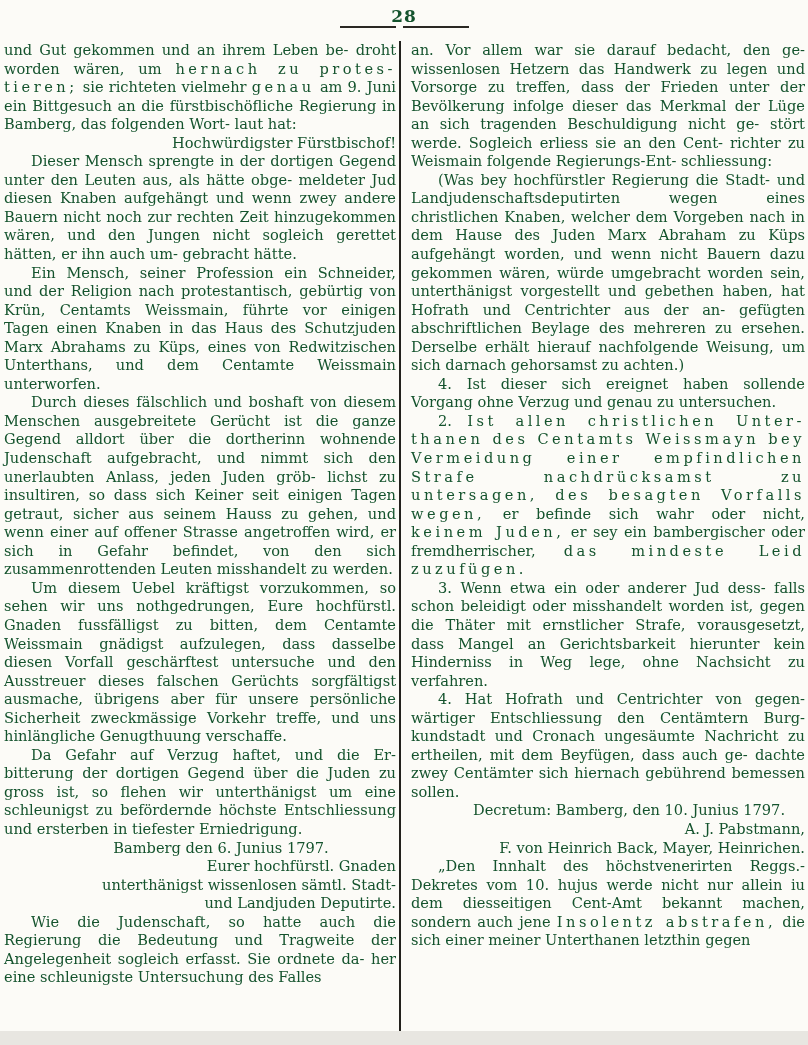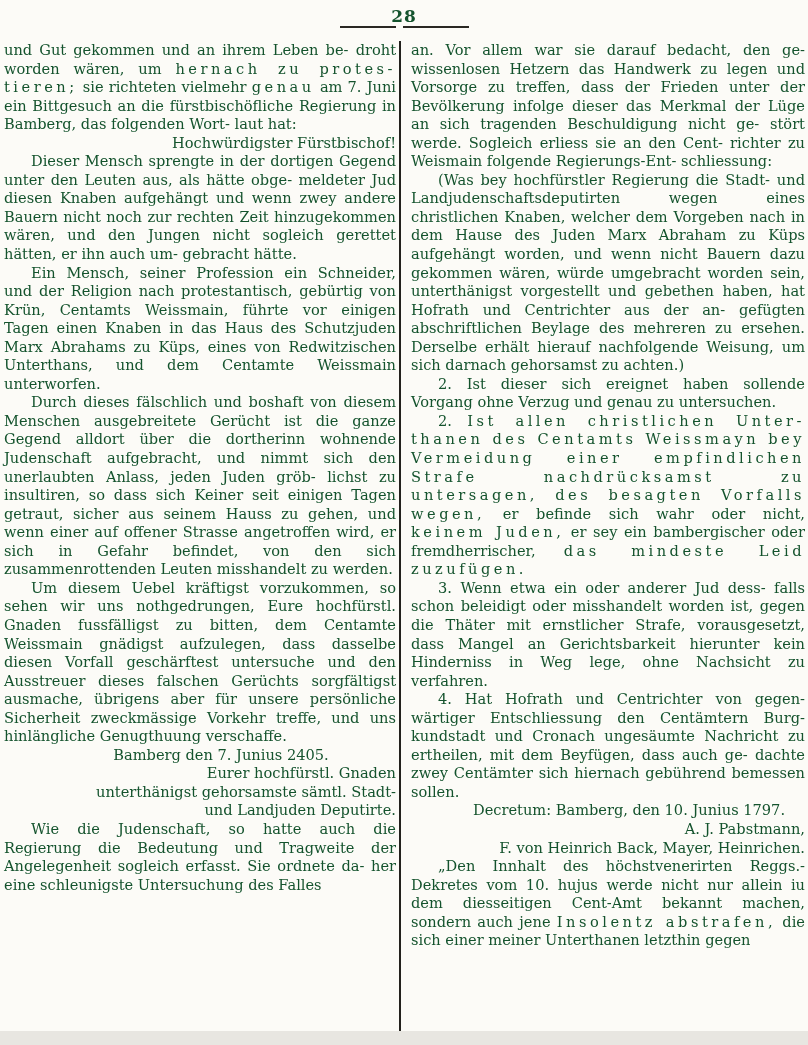--- a/index.html
+++ b/index.html
@@ -85,37 +85,38 @@
   <div class="page-header">
     <div class="page-number">28</div>
     <div class="page-number-rule">
       <div class="seg a"></div>
       <div class="seg b"></div>
     </div>
   </div>
 
   <div class="columns">
     <div class="col col-left" id="col-left">
-        <p class="para justify"><span>und Gut gekommen und an ihrem Leben be- droht worden wären, um </span><span class="gesperrt">hernach zu protes- tieren;</span><span> sie richteten vielmehr </span><span class="gesperrt">genau</span><span> am 7. Juni ein Bittgesuch an die fürstbischöfliche Regierung in Bamberg, das folgenden Wort- laut hat:</span></p>
+        <p class="para justify"><span>und Gut gekommen und an ihrem Leben be- droht worden wären, um </span><span class="gesperrt">hernach zu protes- tieren;</span><span> sie richteten vielmehr </span><span class="gesperrt">genau</span><span> am 9. Juni ein Bittgesuch an die fürstbischöfliche Regierung in Bamberg, das folgenden Wort- laut hat:</span></p>
         <p class="para center"><span>Hochwürdigster Fürstbischof!</span></p>
         <p class="para justify indent"><span>Dieser Mensch sprengte in der dortigen Gegend unter den Leuten aus, als hätte obge- meldeter Jud diesen Knaben aufgehängt und wenn zwey andere Bauern nicht noch zur rechten Zeit hinzugekommen wären, und den Jungen nicht sogleich gerettet hätten, er ihn auch um- gebracht hätte.</span></p>
         <p class="para justify indent"><span>Ein Mensch, seiner Profession ein Schneider, und der Religion nach protestantisch, gebürtig von Krün, Centamts Weissmain, führte vor einigen Tagen einen Knaben in das Haus des Schutzjuden Marx Abrahams zu Küps, eines von Redwitzischen Unterthans, und dem Centamte Weissmain unterworfen.</span></p>
         <p class="para justify indent"><span>Durch dieses fälschlich und boshaft von diesem Menschen ausgebreitete Gerücht ist die ganze Gegend alldort über die dortherinn wohnende Judenschaft aufgebracht, und nimmt sich den unerlaubten Anlass, jeden Juden gröb- lichst zu insultiren, so dass sich Keiner seit einigen Tagen getraut, sicher aus seinem Hauss zu gehen, und wenn einer auf offener Strasse angetroffen wird, er sich in Gefahr befindet, von den sich zusammenrottenden Leuten misshandelt zu werden.</span></p>
         <p class="para justify indent"><span>Um diesem Uebel kräftigst vorzukommen, so sehen wir uns nothgedrungen, Eure hochfürstl. Gnaden fussfälligst zu bitten, dem Centamte Weissmain gnädigst aufzulegen, dass dasselbe diesen Vorfall geschärftest untersuche und den Ausstreuer dieses falschen Gerüchts sorgfältigst ausmache, übrigens aber für unsere persönliche Sicherheit zweckmässige Vorkehr treffe, und uns hinlängliche Genugthuung verschaffe.</span></p>
-        <p class="para dateline"><span>Bamberg den 7. Junius 2405.</span></p>
+        <p class="para justify indent"><span>Da Gefahr auf Verzug haftet, und die Er- bitterung der dortigen Gegend über die Juden zu gross ist, so flehen wir unterthänigst um eine schleunigst zu befördernde höchste Entschliessung und ersterben in tiefester Erniedrigung.</span></p>
+        <p class="para dateline"><span>Bamberg den 6. Junius 1797.</span></p>
         <p class="para center"><span>Eurer hochfürstl. Gnaden</span></p>
-        <p class="para center"><span>unterthänigst gehorsamste sämtl. Stadt-</span></p>
+        <p class="para center"><span>unterthänigst wissenlosen sämtl. Stadt-</span></p>
         <p class="para center"><span>und Landjuden Deputirte.</span></p>
         <p class="para justify indent"><span>Wie die Judenschaft, so hatte auch die Regierung die Bedeutung und Tragweite der Angelegenheit sogleich erfasst. Sie ordnete da- her eine schleunigste Untersuchung des Falles</span></p>
       </div>
     <div class="column-divider"></div>
     <div class="col col-right" id="col-right">
         <p class="para justify"><span>an. Vor allem war sie darauf bedacht, den ge- wissenlosen Hetzern das Handwerk zu legen und Vorsorge zu treffen, dass der Frieden unter der Bevölkerung infolge dieser das Merkmal der Lüge an sich tragenden Beschuldigung nicht ge- stört werde. Sogleich erliess sie an den Cent- richter zu Weismain folgende Regierungs-Ent- schliessung:</span></p>
         <p class="para justify indent"><span>(Was bey hochfürstler Regierung die Stadt- und Landjudenschaftsdeputirten wegen eines christlichen Knaben, welcher dem Vorgeben nach in dem Hause des Juden Marx Abraham zu Küps aufgehängt worden, und wenn nicht Bauern dazu gekommen wären, würde umgebracht worden sein, unterthänigst vorgestellt und gebethen haben, hat Hofrath und Centrichter aus der an- gefügten abschriftlichen Beylage des mehreren zu ersehen. Derselbe erhält hierauf nachfolgende Weisung, um sich darnach gehorsamst zu achten.)</span></p>
-        <p class="para justify indent"><span>2. Ist dieser sich ereignet haben sollende Vorgang ohne Verzug und genau zu untersuchen.</span></p>
+        <p class="para justify indent"><span>4. Ist dieser sich ereignet haben sollende Vorgang ohne Verzug und genau zu untersuchen.</span></p>
         <p class="para justify indent"><span>2. </span><span class="gesperrt">Ist allen christlichen Unter- thanen des Centamts Weissmayn bey Vermeidung einer empfindlichen Strafe nachdrücksamst zu untersagen, des besagten Vorfalls wegen,</span><span> er befinde sich wahr oder nicht, </span><span class="gesperrt">keinem Juden,</span><span> er sey ein bambergischer oder fremdherrischer, </span><span class="gesperrt">das mindeste Leid zuzufügen.</span></p>
         <p class="para justify indent"><span>3. Wenn etwa ein oder anderer Jud dess- falls schon beleidigt oder misshandelt worden ist, gegen die Thäter mit ernstlicher Strafe, vorausgesetzt, dass Mangel an Gerichtsbarkeit hierunter kein Hinderniss in Weg lege, ohne Nachsicht zu verfahren.</span></p>
         <p class="para justify indent"><span>4. Hat Hofrath und Centrichter von gegen- wärtiger Entschliessung den Centämtern Burg- kundstadt und Cronach ungesäumte Nachricht zu ertheilen, mit dem Beyfügen, dass auch ge- dachte zwey Centämter sich hiernach gebührend bemessen sollen.</span></p>
         <p class="para dateline"><span>Decretum: Bamberg, den 10. Junius 1797.</span></p>
         <p class="para center"><span>A. J. Pabstmann,</span></p>
         <p class="para center"><span>F. von Heinrich Back, Mayer, Heinrichen.</span></p>
         <p class="para justify indent"><span>„Den Innhalt des höchstvenerirten Reggs.- Dekretes vom 10. hujus werde nicht nur allein iu dem diesseitigen Cent-Amt bekannt machen, sondern auch jene </span><span class="gesperrt">Insolentz abstrafen,</span><span> die sich einer meiner Unterthanen letzthin gegen</span></p>
       </div>
   </div>
 </div>

